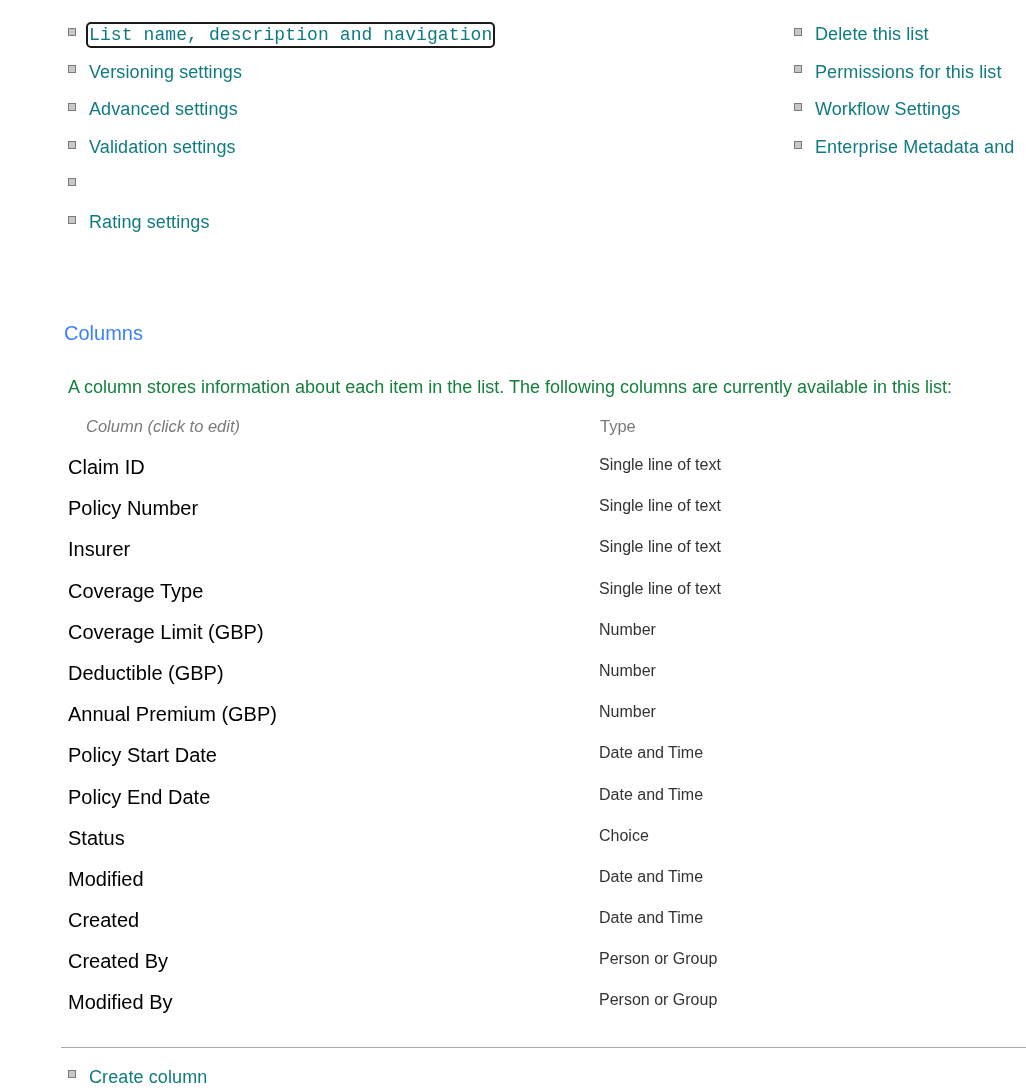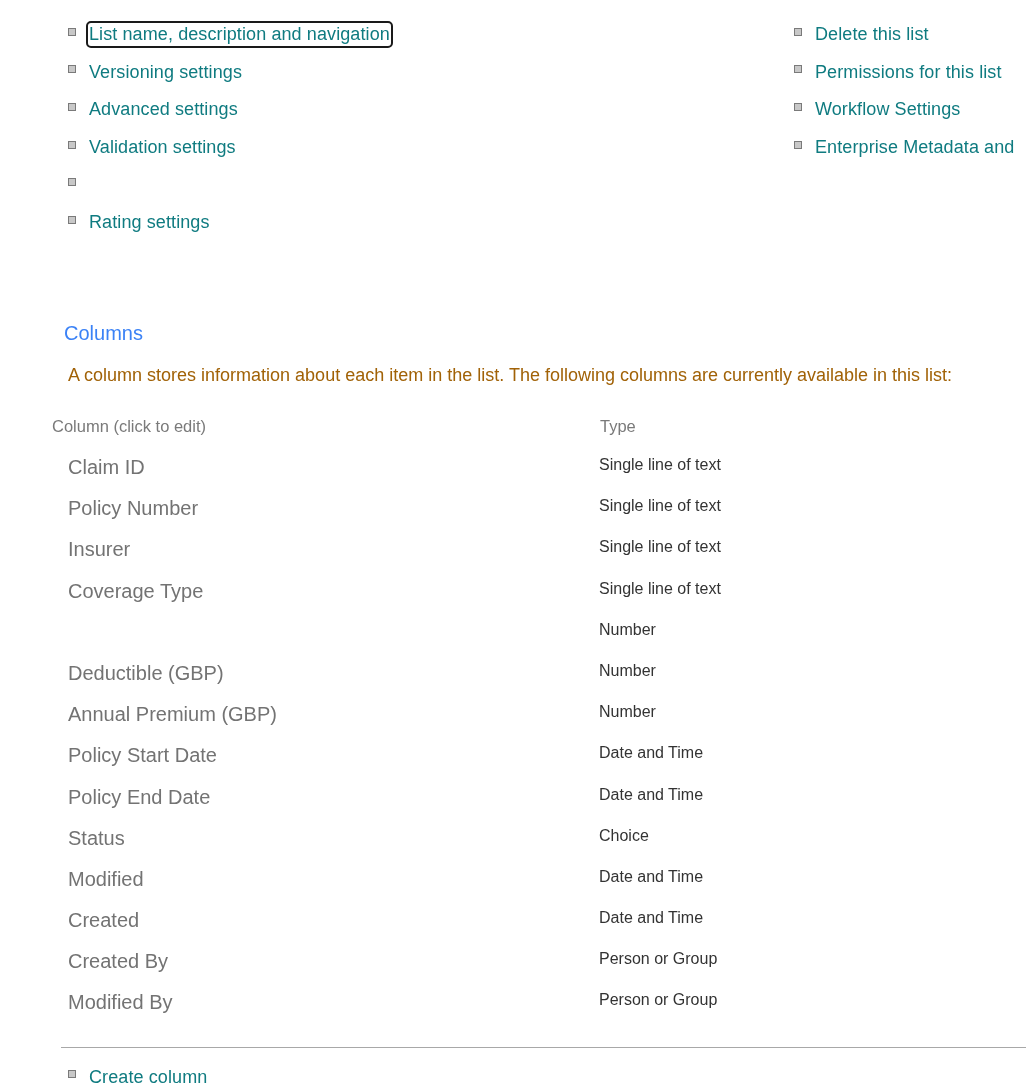--- a/index.html
+++ b/index.html
@@ -16,38 +16,38 @@
   }
   .bullet {
     width: 6px; height: 6px; background: #c8c8c8; border: 1px solid #7a7a7a;
     display: inline-block; margin-right: 12px; margin-top: -6px; flex: none;
   }
   a.link {
     color: #0f7b80; font-size: 18px; text-decoration: none; cursor: pointer;
     padding: 1px 1px; letter-spacing: 0.1px;
   }
   a.link.focused {
-    outline: 2px solid #1a1a1a; border-radius: 3px; outline-offset: 0px; padding: 1px 1px;
+    outline: 2px solid #1a1a1a; border-radius: 3px; outline-offset: 0px; padding: 1px 1px; font-family: Liberation Mono, monospace;
   }
   .section-title {
     position: absolute; left: 64px; top: 322px; font-size: 20px; color: #3b82f6;
   }
   .section-desc {
-    position: absolute; left: 68px; top: 365px; font-size: 18px; color: #a16207;
+    position: absolute; left: 68px; top: 377px; font-size: 18px; color: #15803d;
     white-space: nowrap;
   }
   .col-head {
     position: absolute; top: 417px; font-size: 16.5px; color: #7a7a7a;
   }
-  .col-head.name { left: 52px; }
+  .col-head.name { left: 86px; font-style: italic; }
   .col-head.type { left: 600px; }
   .rows { position: absolute; left: 68px; top: 448px; width: 958px; }
   .row { position: relative; height: 41.2px; }
   .row .cname {
-    position: absolute; left: 0; top: 8px; font-size: 20px; color: #737373; cursor: pointer;
+    position: absolute; left: 0; top: 8px; font-size: 20px; color: #000000; cursor: pointer;
   }
   .row .ctype {
     position: absolute; left: 531px; top: 8px; font-size: 16px; color: #333333;
   }
   .divider {
     position: absolute; left: 61px; right: 0; top: 1047px; height: 0; border-top: 1px solid #a8a8a8;
   }
   .bottom-actions { position: absolute; left: 68px; top: 1062px; list-style: none; margin: 0; padding: 0; }
   .bottom-actions li { display: flex; align-items: center; height: 30px; }
 </style>
@@ -116,20 +116,21 @@
     </div>
   <div class="row">
       <span class="cname">Insurer</span>
       <span class="ctype">Single line of text</span>
     </div>
   <div class="row">
       <span class="cname">Coverage Type</span>
       <span class="ctype">Single line of text</span>
     </div>
   <div class="row">
+      <span class="cname">Coverage Limit (GBP)</span>
       <span class="ctype">Number</span>
     </div>
   <div class="row">
       <span class="cname">Deductible (GBP)</span>
       <span class="ctype">Number</span>
     </div>
   <div class="row">
       <span class="cname">Annual Premium (GBP)</span>
       <span class="ctype">Number</span>
     </div>

